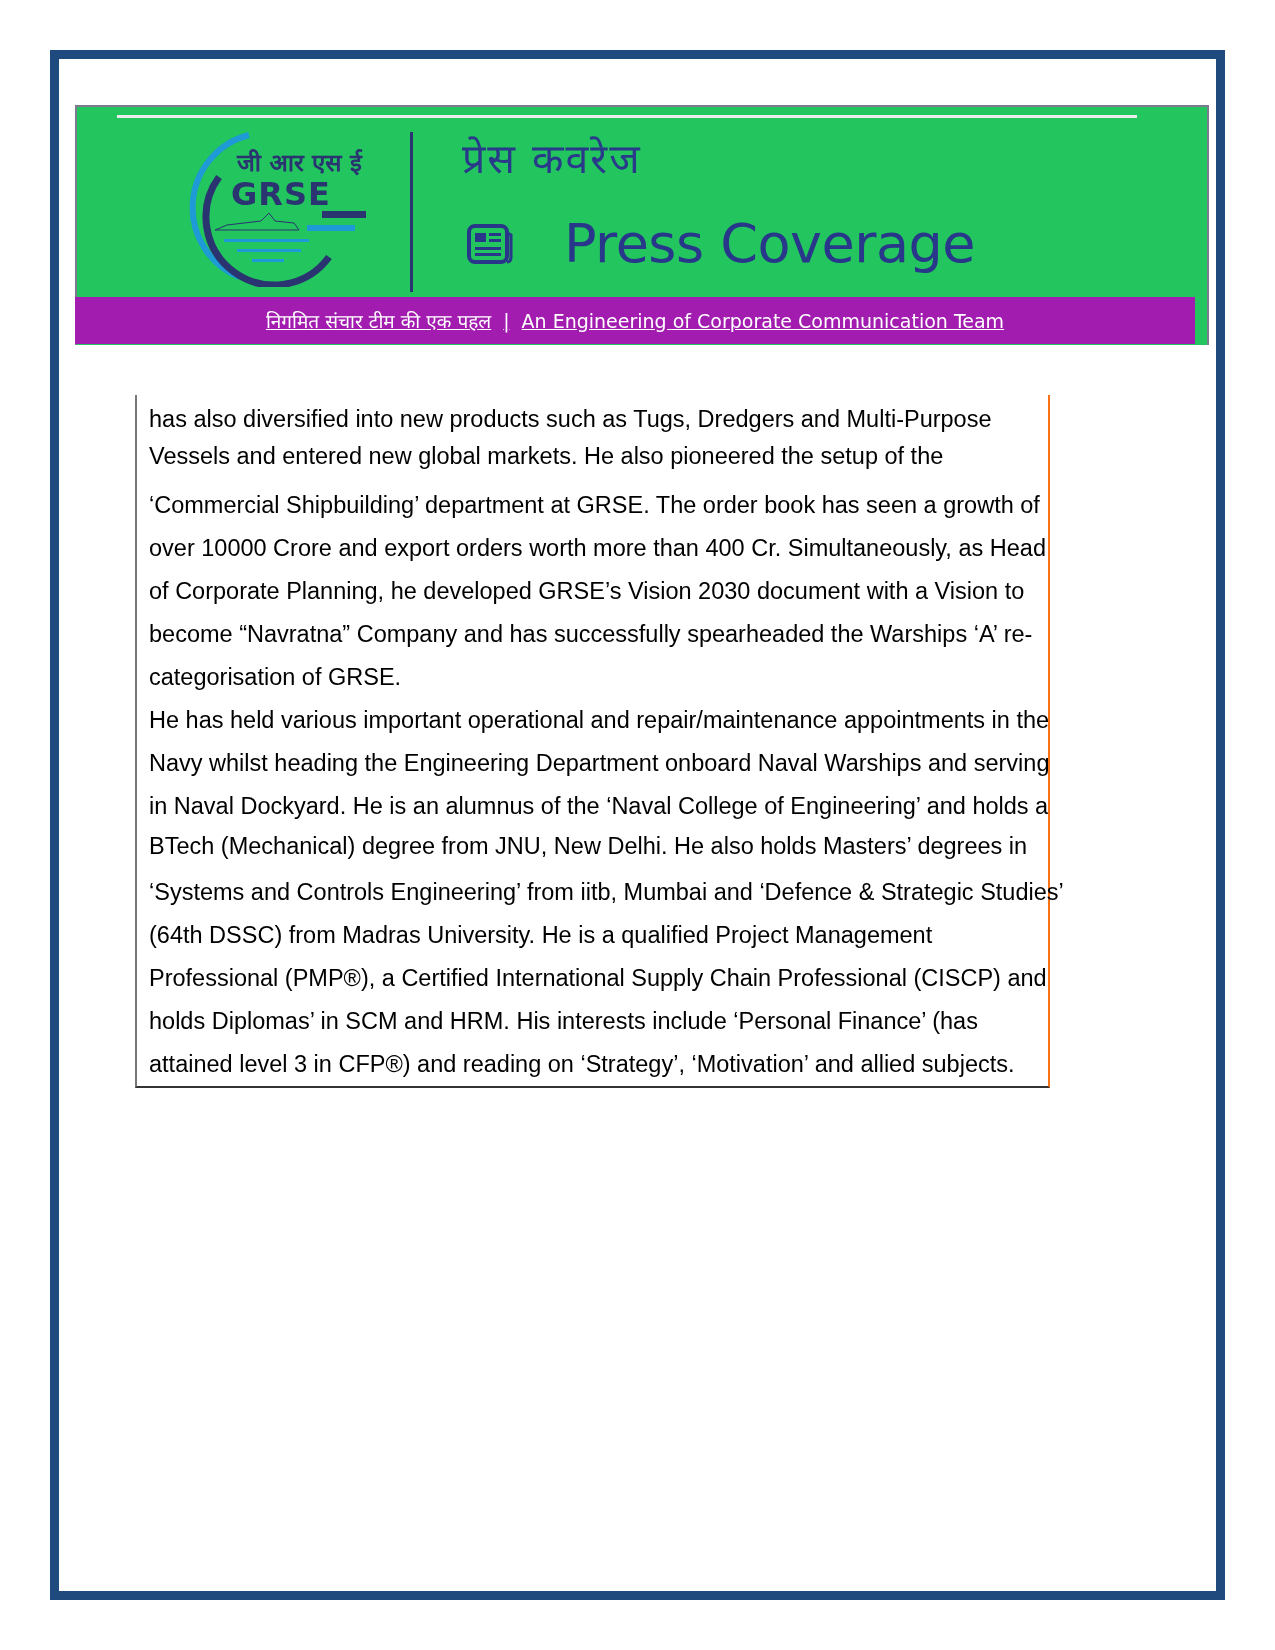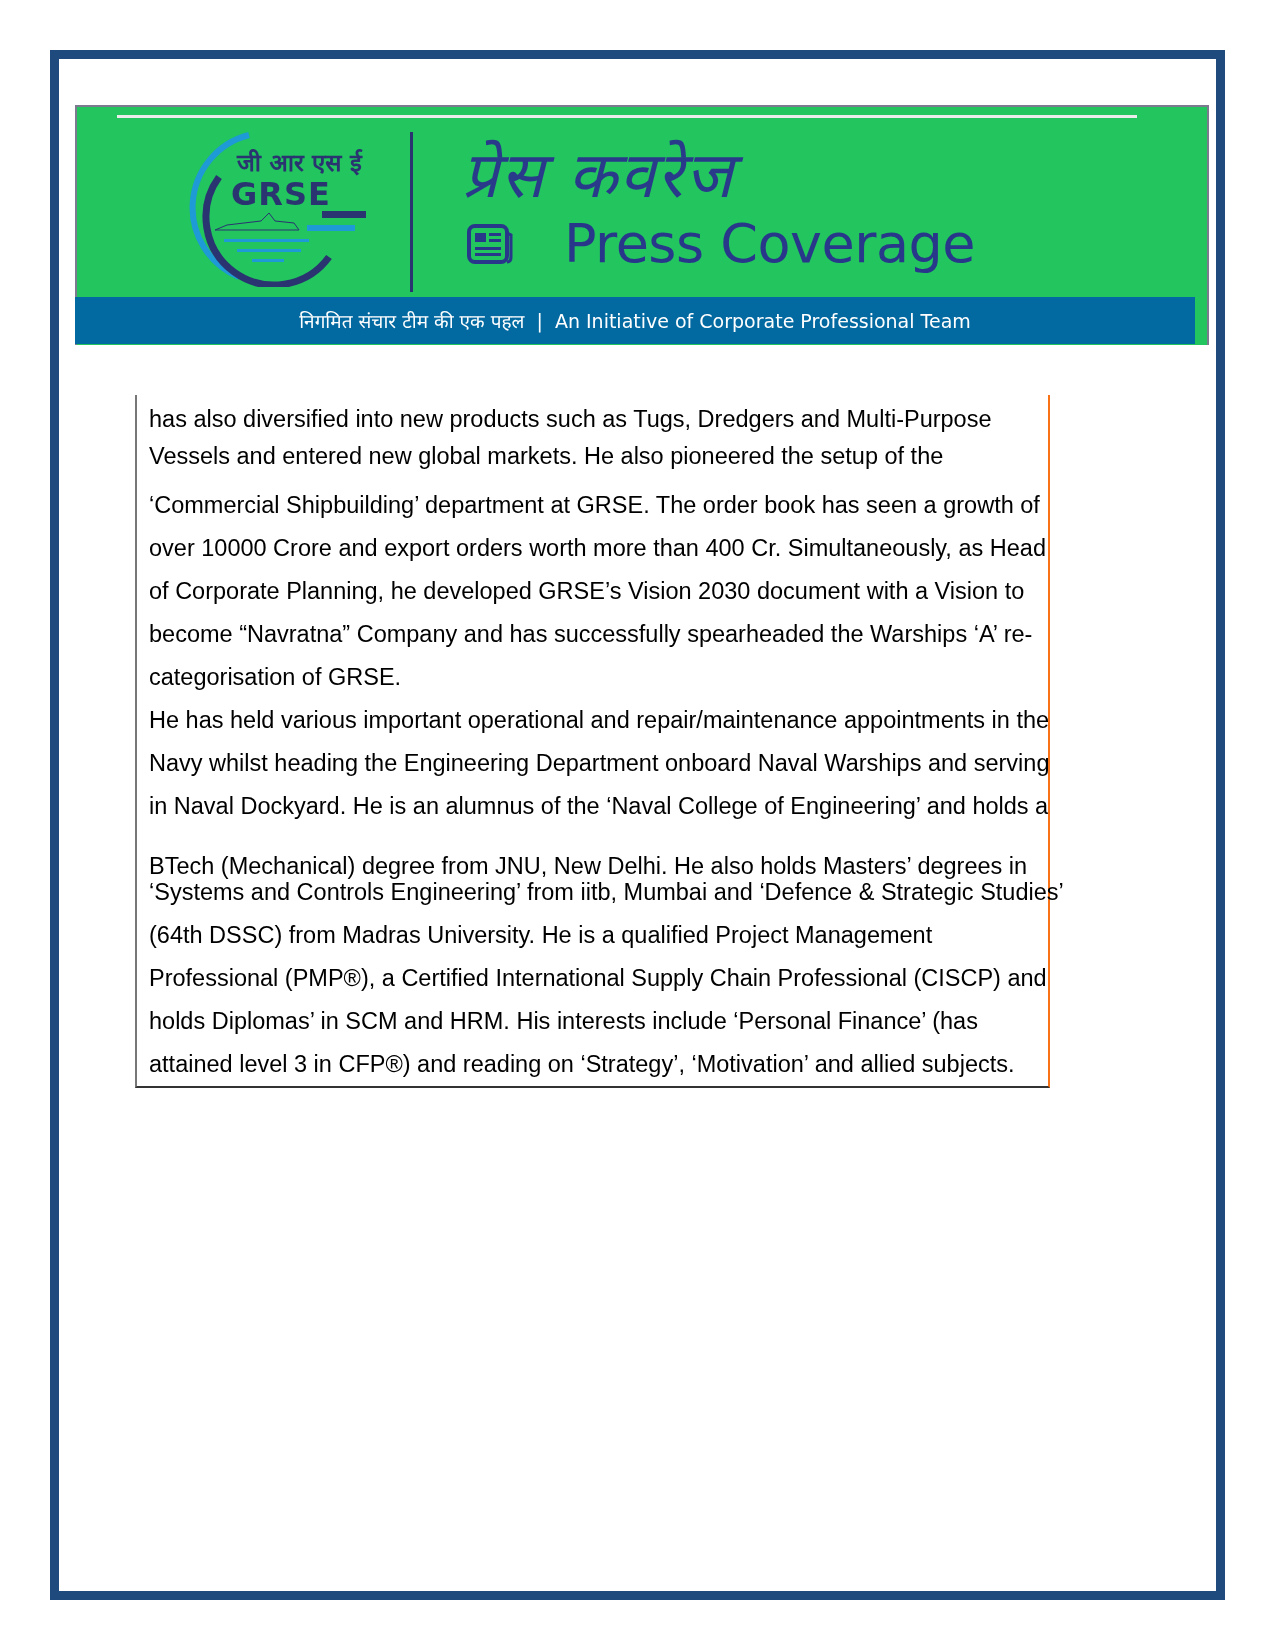--- a/index.html
+++ b/index.html
@@ -6,27 +6,27 @@
     body { width: 1275px; height: 1650px; position: relative; overflow: hidden;
            font-family: "Liberation Sans", "DejaVu Sans", sans-serif; }
     .page-frame { position: absolute; left: 50px; top: 50px; width: 1157px; height: 1532px;
                   border: 9px solid #1f4a7e; background: #ffffff; }
     .header-box { position: absolute; left: 75px; top: 105px; width: 1134px; height: 240px;
                   border: 2px solid #7b7a8e; border-bottom: none; background: #22c55e; box-sizing: border-box; }
     .header-topline { position: absolute; left: 40px; top: 8px; width: 1020px; height: 3px; background: #ececec; }
     .logo { position: absolute; left: 102px; top: 20px; width: 190px; height: 160px; }
     .divider { position: absolute; left: 333px; top: 25px; width: 3px; height: 160px; background: #2a3470; }
     .hindi-title { position: absolute; left: 385px; top: 22px; font-family: "DejaVu Serif", serif;
-                   font-size: 64px; color: #2a3a8a; letter-spacing: 2px; font-style: italic; }
+                   font-size: 41px; color: #2a3a8a; letter-spacing: 2px; }
     .press-row { position: absolute; left: 390px; top: 105px; display: flex; align-items: center; gap: 29px; }
     .press-icon { width: 46px; height: 42px; margin-right: 22px; }
     .press-title { font-family: "DejaVu Sans", sans-serif; font-size: 54px; color: #28378a; letter-spacing: -0.5px; }
-    .banner { position: absolute; left: 75px; top: 297px; width: 1120px; height: 47px; background: #0369a1;
+    .banner { position: absolute; left: 75px; top: 297px; width: 1120px; height: 47px; background: #a21caf;
               color: #ffffff; display: flex; align-items: center; justify-content: center;
-              font-family: "DejaVu Sans", sans-serif; font-size: 19px; }
+              font-family: "DejaVu Sans", sans-serif; font-size: 19px; text-decoration: underline; }
     .banner .sep { margin: 0 12px; }
     .text-box { position: absolute; left: 135px; top: 395px; width: 915px; height: 693px;
                 border-left: 2px solid #777; border-right: 2px solid #f97316; border-bottom: 2px solid #333;
                 box-sizing: border-box; }
     .text-box .line { position: absolute; left: 12px; font-size: 23.5px; color: #000; white-space: nowrap; line-height: 28px; }
   </style>
 </head>
 <body>
 
 <div class="page-frame"></div>
@@ -63,33 +63,33 @@
       <rect x="8" y="24" width="26" height="3" fill="#28378a"></rect>
       <rect x="8" y="30" width="26" height="3" fill="#28378a"></rect>
     </svg>
     <span class="press-title">Press Coverage</span>
   </div>
 </div>
 
 <div class="banner">
   <span>निगमित संचार टीम की एक पहल</span>
   <span class="sep">|</span>
-  <span>An Initiative of Corporate Professional Team</span>
+  <span>An Engineering of Corporate Communication Team</span>
 </div>
 
 <div class="text-box">
   <div class="line" style="top:10px">has also diversified into new products such as Tugs, Dredgers and Multi-Purpose</div>
   <div class="line" style="top:47px">Vessels and entered new global markets. He also pioneered the setup of the</div>
   <div class="line" style="top:96px">‘Commercial Shipbuilding’ department at GRSE. The order book has seen a growth of</div>
   <div class="line" style="top:139px">over 10000 Crore and export orders worth more than 400 Cr. Simultaneously, as Head</div>
   <div class="line" style="top:182px">of Corporate Planning, he developed GRSE’s Vision 2030 document with a Vision to</div>
   <div class="line" style="top:225px">become “Navratna” Company and has successfully spearheaded the Warships ‘A’ re-</div>
   <div class="line" style="top:268px">categorisation of GRSE.</div>
   <div class="line" style="top:354px">Navy whilst heading the Engineering Department onboard Naval Warships and serving</div>
   <div class="line" style="top:311px">He has held various important operational and repair/maintenance appointments in the</div>
   <div class="line" style="top:397px">in Naval Dockyard. He is an alumnus of the ‘Naval College of Engineering’ and holds a</div>
-  <div class="line" style="top:457px">BTech (Mechanical) degree from JNU, New Delhi. He also holds Masters’ degrees in</div>
+  <div class="line" style="top:437px">BTech (Mechanical) degree from JNU, New Delhi. He also holds Masters’ degrees in</div>
   <div class="line" style="top:483px">‘Systems and Controls Engineering’ from iitb, Mumbai and ‘Defence &amp; Strategic Studies’</div>
   <div class="line" style="top:526px">(64th DSSC) from Madras University. He is a qualified Project Management</div>
   <div class="line" style="top:612px">holds Diplomas’ in SCM and HRM. His interests include ‘Personal Finance’ (has</div>
   <div class="line" style="top:569px">Professional (PMP®), a Certified International Supply Chain Professional (CISCP) and</div>
   <div class="line" style="top:655px">attained level 3 in CFP®) and reading on ‘Strategy’, ‘Motivation’ and allied subjects.</div>
 </div>
 
 </body></html>

